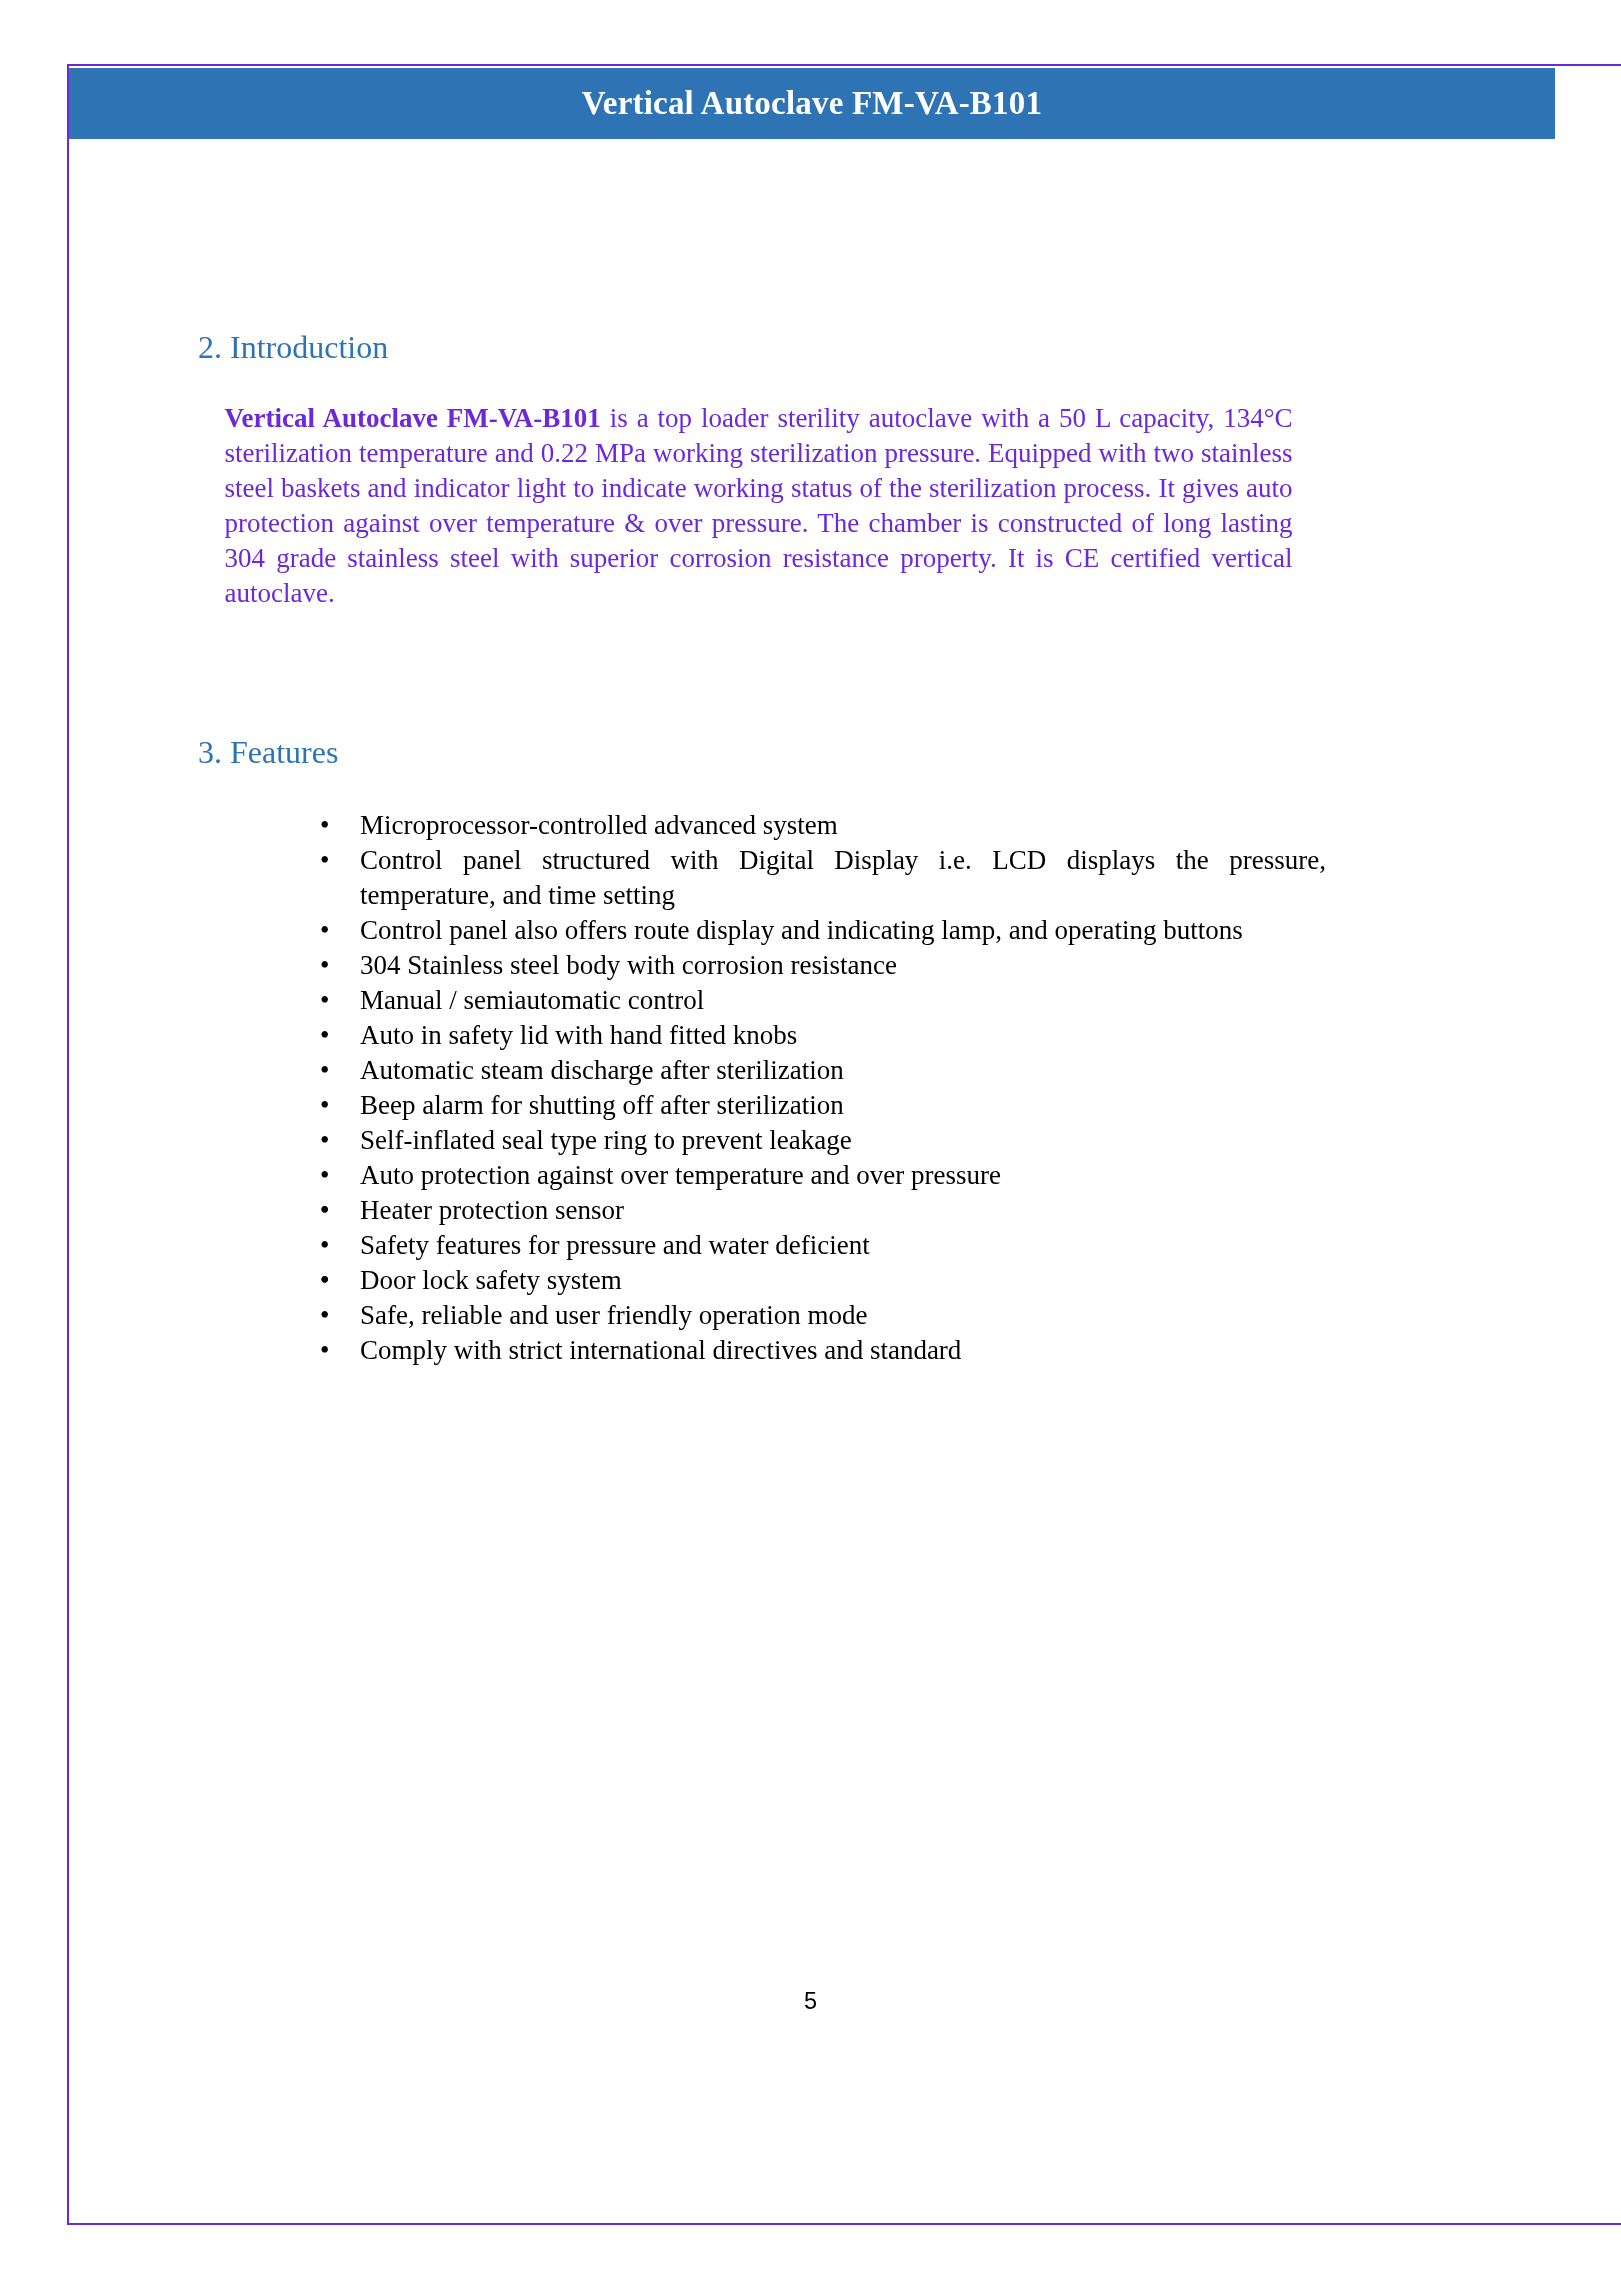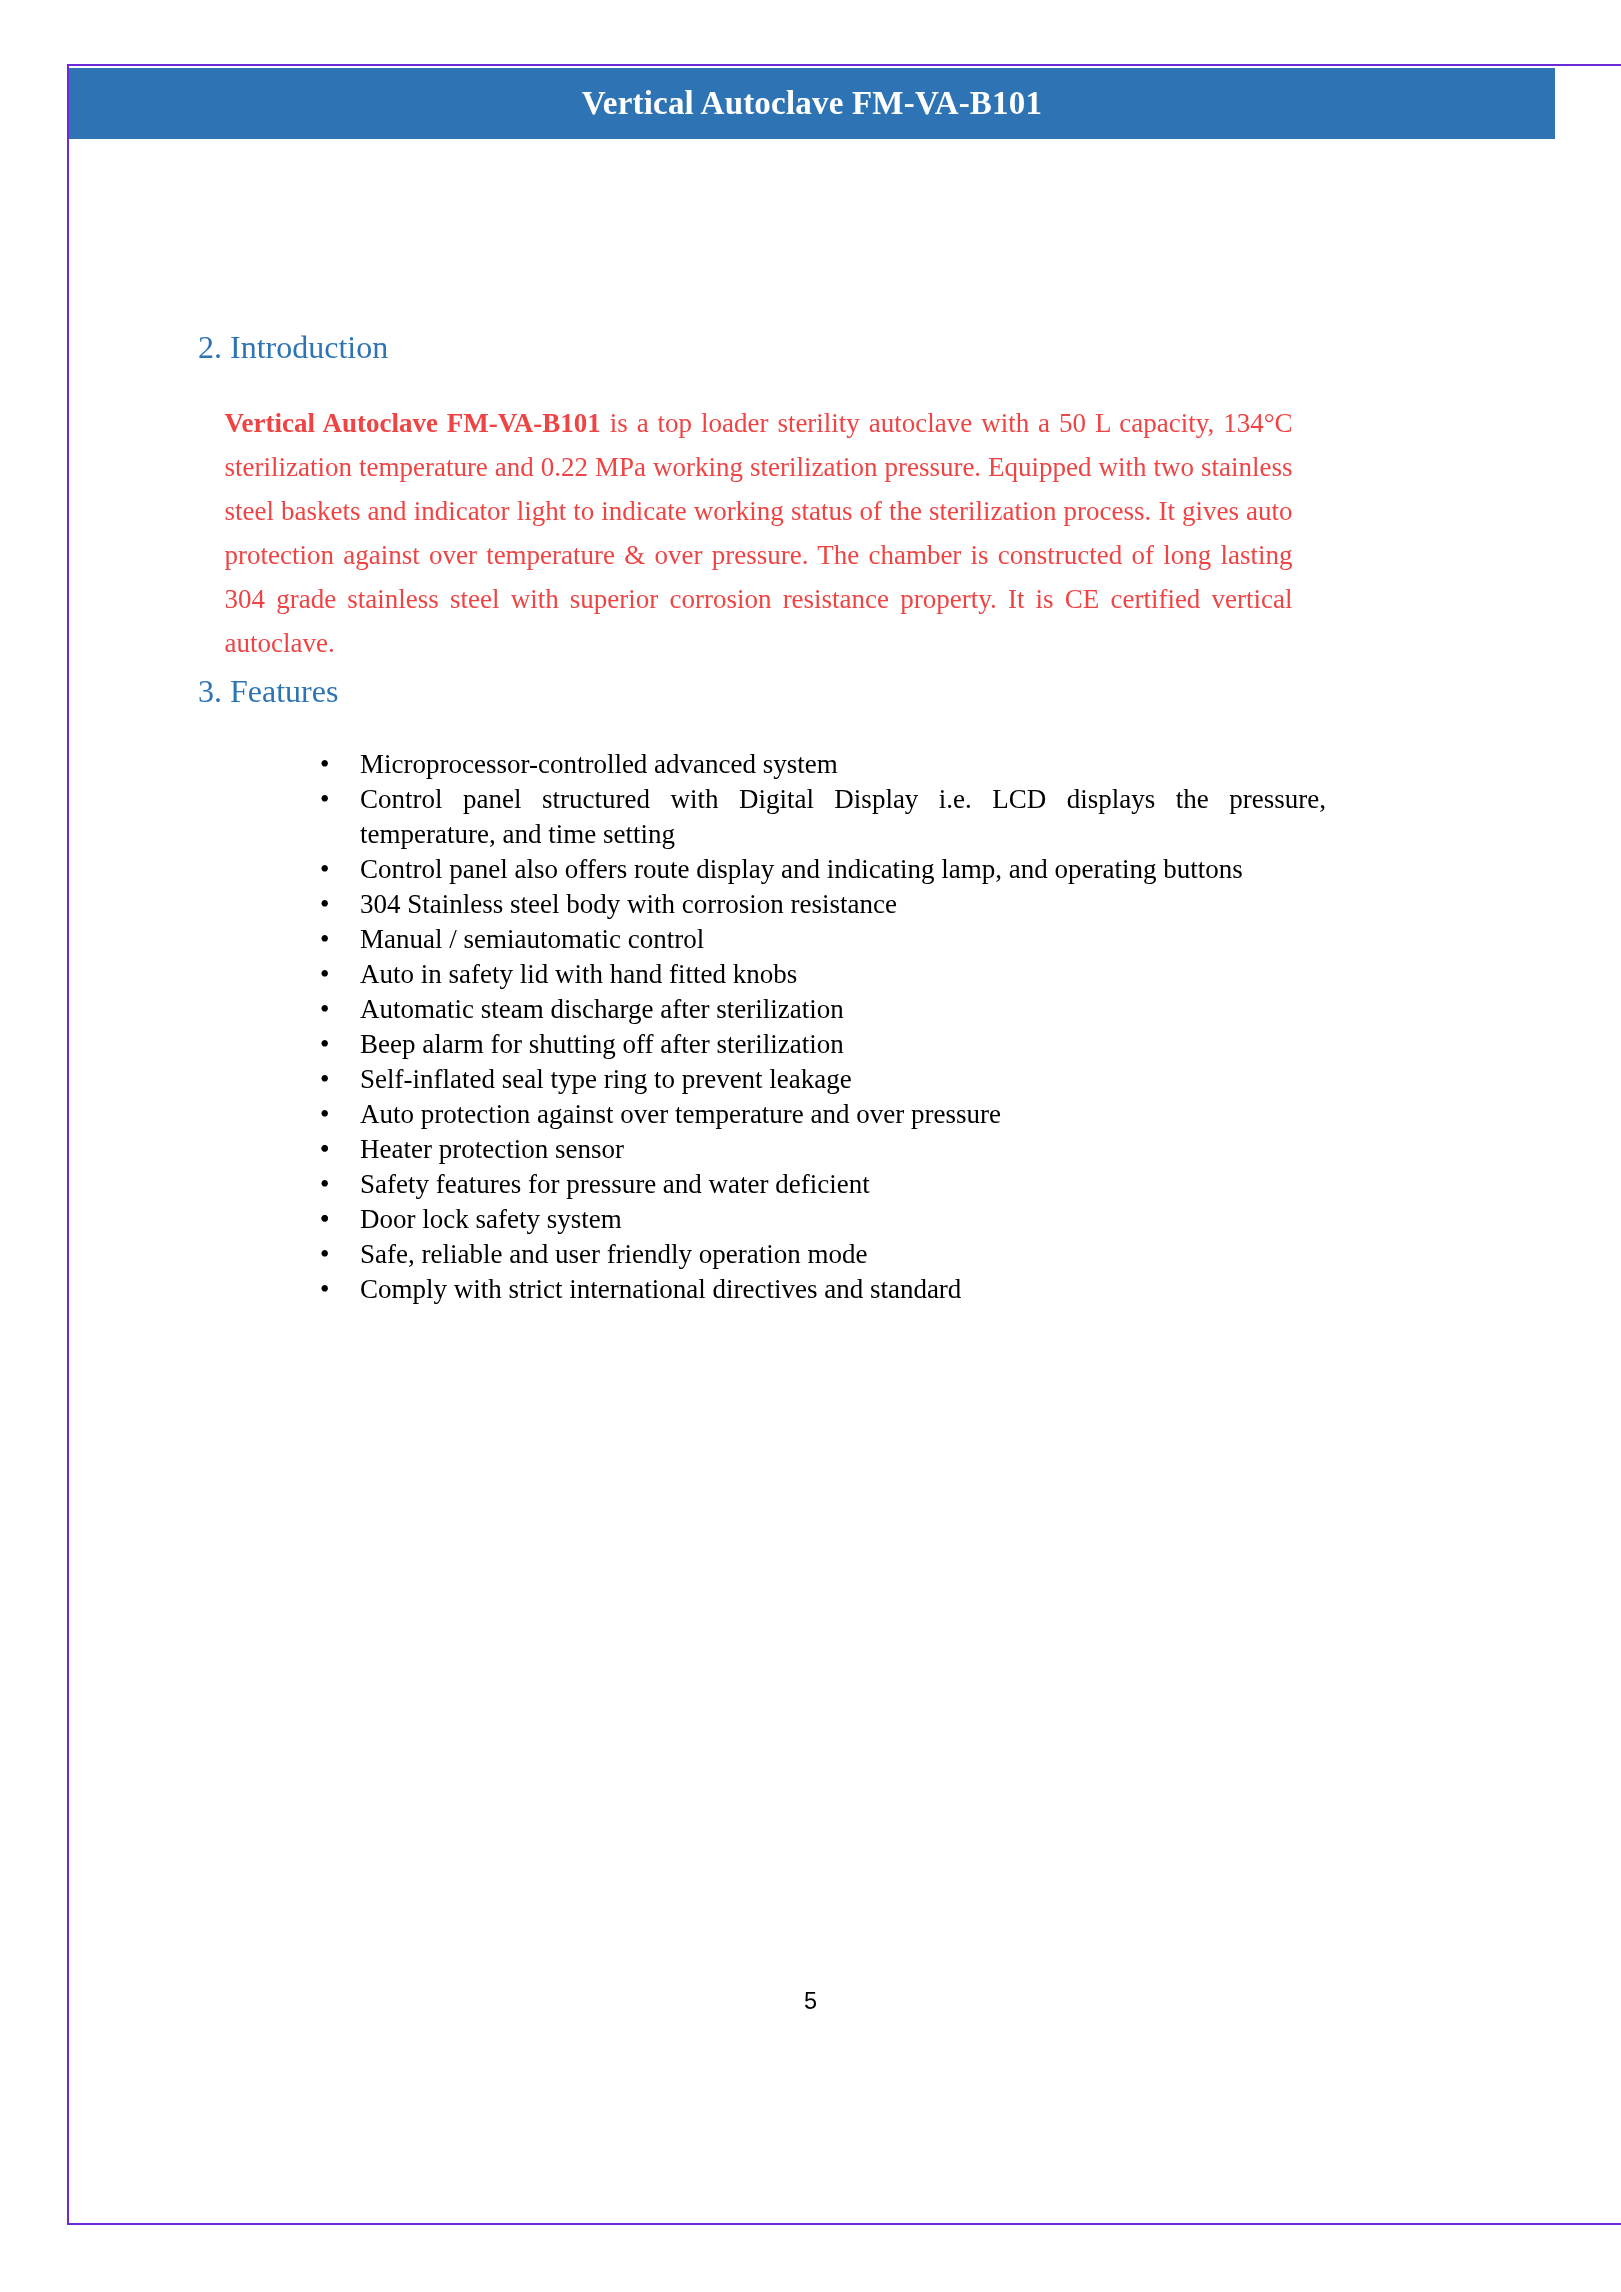--- a/index.html
+++ b/index.html
@@ -60,28 +60,28 @@
     color: #2E74B5;
     font-family: "Liberation Serif", "DejaVu Serif", serif;
     font-weight: normal;
     font-size: 32px;
     margin: 0;
     padding: 0;
     line-height: 1.15;
   }
 
   #intro-heading-wrap { margin-top: 121px; }
-  #features-heading-wrap { }
+  #features-heading-wrap { margin-top: 123px; }
 
   p.body-paragraph {
     font-size: 27px;
-    line-height: 44px;
-    color: #ef4444;
+    line-height: 35px;
+    color: #6d28d9;
     text-align: justify;
-    margin: 8px;
+    margin: 0;
     padding: 0;
     width: 1068px;
     margin-left: 26.5px;
     margin-top: 35px;
     hyphens: none;
   }
   p.body-paragraph .lead-in {
     font-weight: bold;
   }
 

